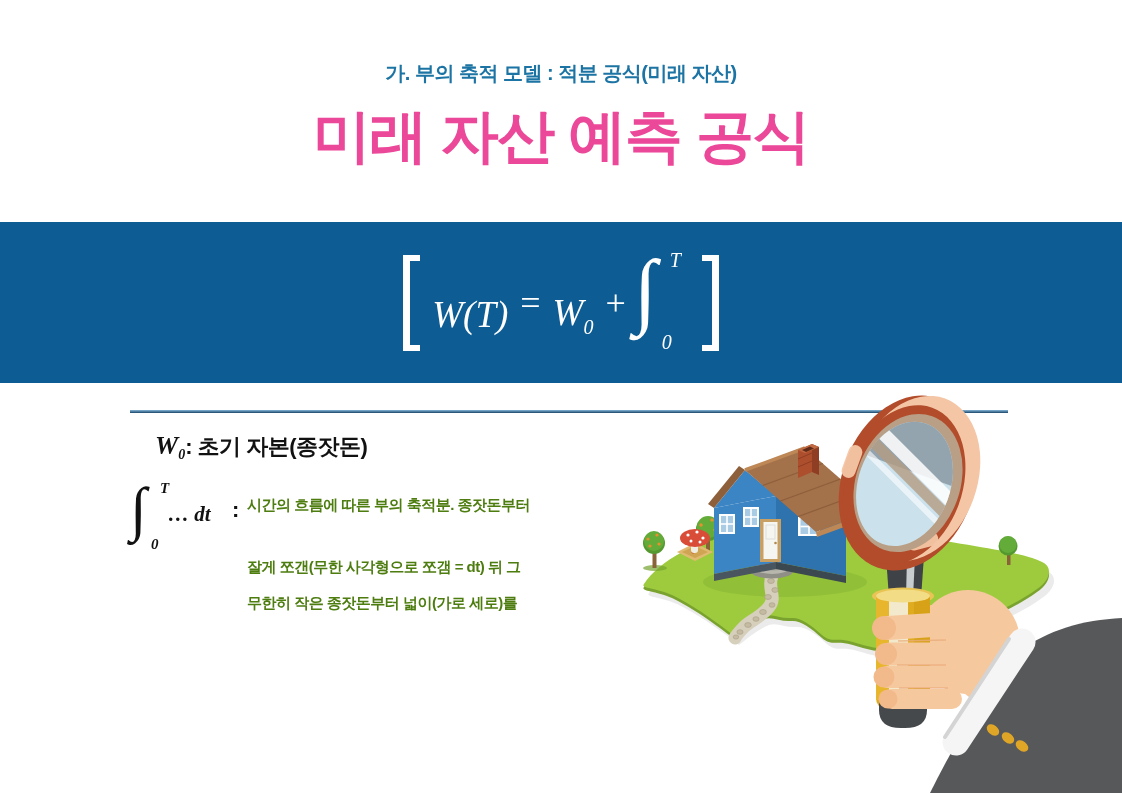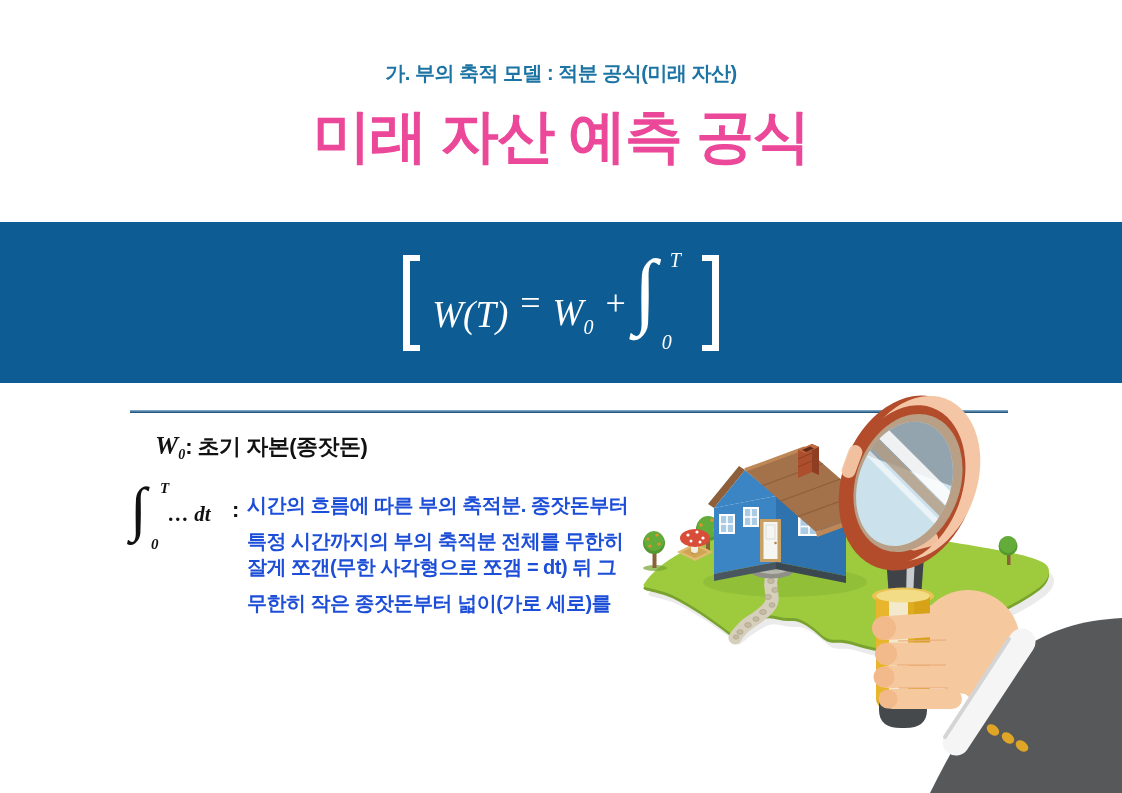--- a/index.html
+++ b/index.html
@@ -53,21 +53,21 @@
   .def-w0 .w0sub { font-family:"Liberation Serif", serif; font-style:italic; font-weight:bold; font-size:14px; vertical-align:-5px; }
   .def-w0 .desc { font-size:22px; font-weight:bold; letter-spacing:-0.5px; }
 
   .def-int { position:absolute; left:130px; top:481px; width:116px; height:80px; color:#111; }
   .def-int .sign { position:absolute; left:0; top:-12px; font-family:"Liberation Serif", serif; font-style:italic; font-size:60px; line-height:80px; }
   .def-int .sup { position:absolute; left:30px; top:-1px; font-family:"Liberation Serif", serif; font-style:italic; font-weight:bold; font-size:15px; }
   .def-int .sub { position:absolute; left:21px; top:55px; font-family:"Liberation Serif", serif; font-style:italic; font-weight:bold; font-size:15px; }
   .def-int .dots { position:absolute; left:38px; top:21px; font-family:"Liberation Serif", serif; font-style:italic; font-weight:bold; font-size:21px;text-align:center; }
   .def-int .colon { position:absolute; left:102px; top:16px; font-size:22px; font-weight:bold; }
 
-  .para { position:absolute; left:247px; color:#1d4ed8; font-size:20px; font-weight:bold;
+  .para { position:absolute; left:247px; color:#4d7c0f; font-size:15px; font-weight:bold;
           line-height:36px; letter-spacing:-0.5px; white-space:nowrap; }
   .para1 { top:487px; }
   .para2 { top:549px; }
 
   
   .illus { position:absolute; left:600px; top:390px; width:522px; height:403px; }
 </style>
 </head>
 <body>
 
@@ -99,21 +99,20 @@
   <div class="def-int">
     <span class="sign">∫</span>
     <span class="sup">T</span>
     <span class="sub">0</span>
     <span class="dots">… dt</span>
     <span class="colon">:</span>
   </div>
 
   <div class="para para1">
     <div>시간의 흐름에 따른 부의 축적분. 종잣돈부터</div>
-    <div>특정 시간까지의 부의 축적분 전체를 무한히</div>
   </div>
   <div class="para para2">
     <div>잘게 쪼갠(무한 사각형으로 쪼갬 = dt) 뒤 그</div>
     <div>무한히 작은 종잣돈부터 넓이(가로  세로)를</div>
   </div>
 
   <svg class="illus" viewBox="0 0 522 403" xmlns="http://www.w3.org/2000/svg">
     <defs>
       <clipPath id="lensClip">
           <ellipse cx="-3" cy="2" rx="46" ry="64"></ellipse>

